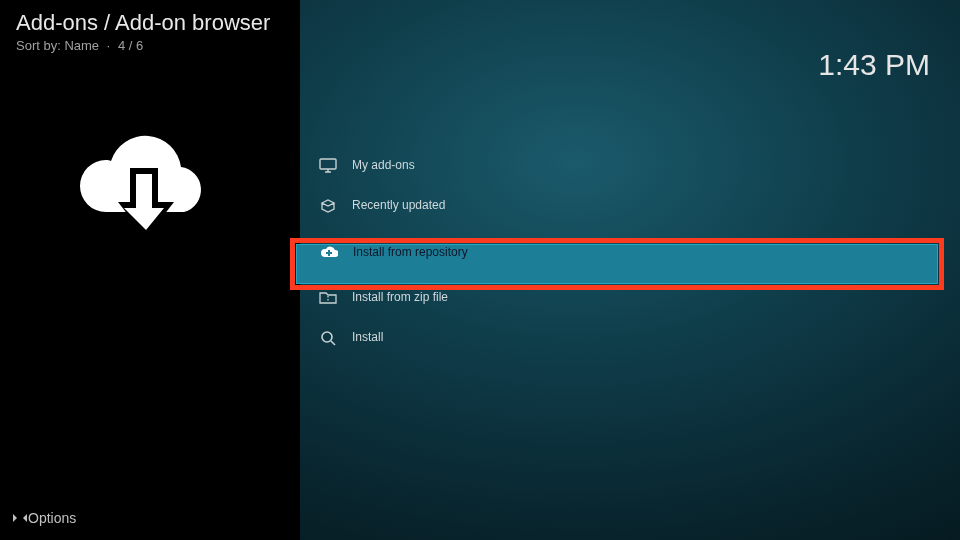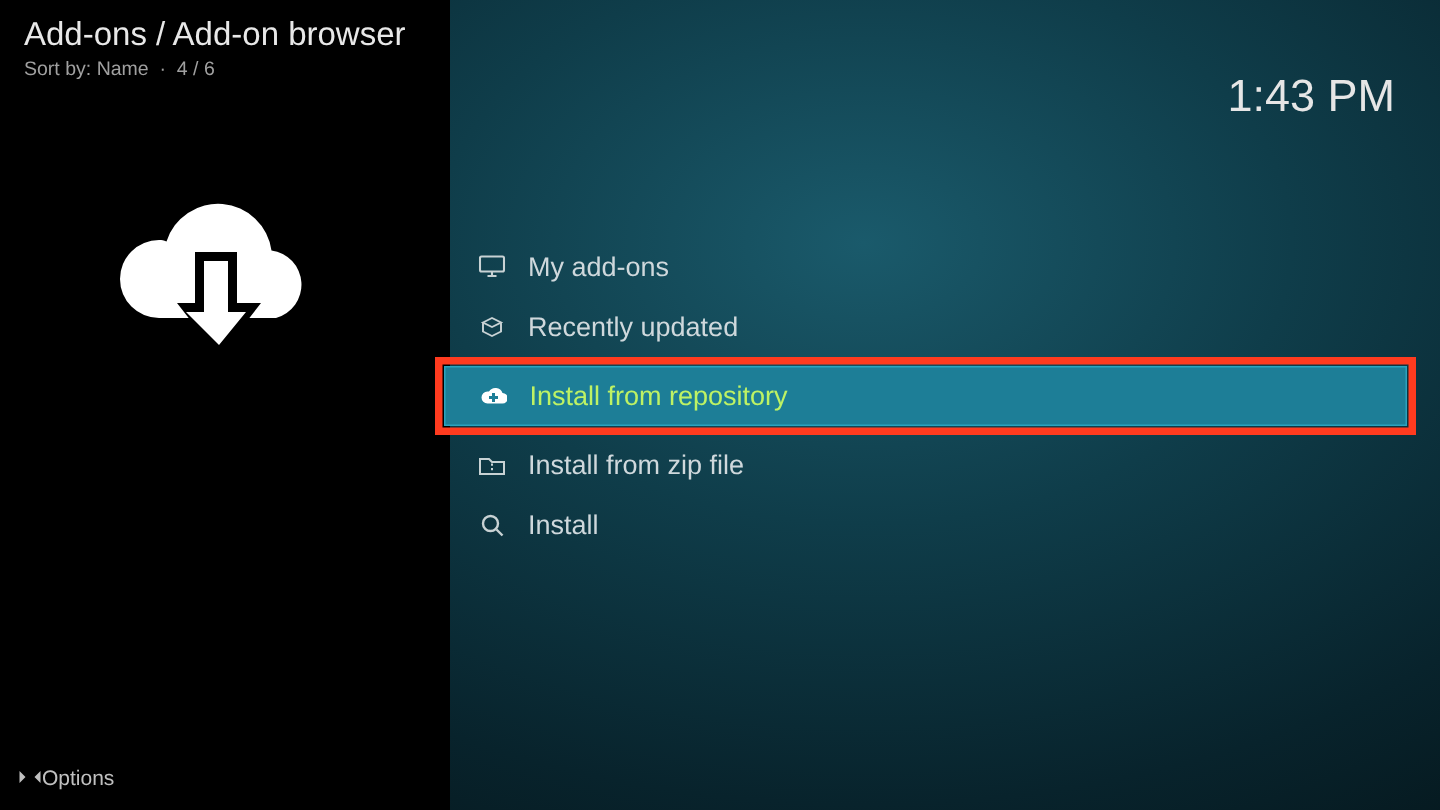--- a/index.html
+++ b/index.html
@@ -49,43 +49,43 @@
     font-size: 14px;
   }
   .menu {
     position: absolute;
     left: 296px;
     top: 158px;
     right: 18px;
   }
   .menu-item {
     display: flex;
-    align-items: center;
+    align-items: flex-start;
     height: 40px;
     padding-left: 18px;
     color: #cfd8dc;
-    font-size: 18px;
+    font-size: 12px;
   }
   .menu-item .mi-icon {
     width: 28px;
     display: inline-flex;
     justify-content: center;
     align-items: center;
     margin-right: 10px;
     color: #c8d2d4;
   }
   .highlight-wrap {
     border: 5px solid #ff3b1f;
     margin-left: -6px;
     margin-right: -2px;
     padding: 1px 1px;
   }
   .menu-item.selected {
     background: #1d7e97;
-    color: #bef264;
+    color: #0f172a;
     border: 1px solid #2aa3bf;
     height: 40px;
   }
   .menu-item.selected .mi-icon { color: #fff; }
   svg { display: block; }
 </style>
 </head>
 <body>
 
 <div class="sidebar">

